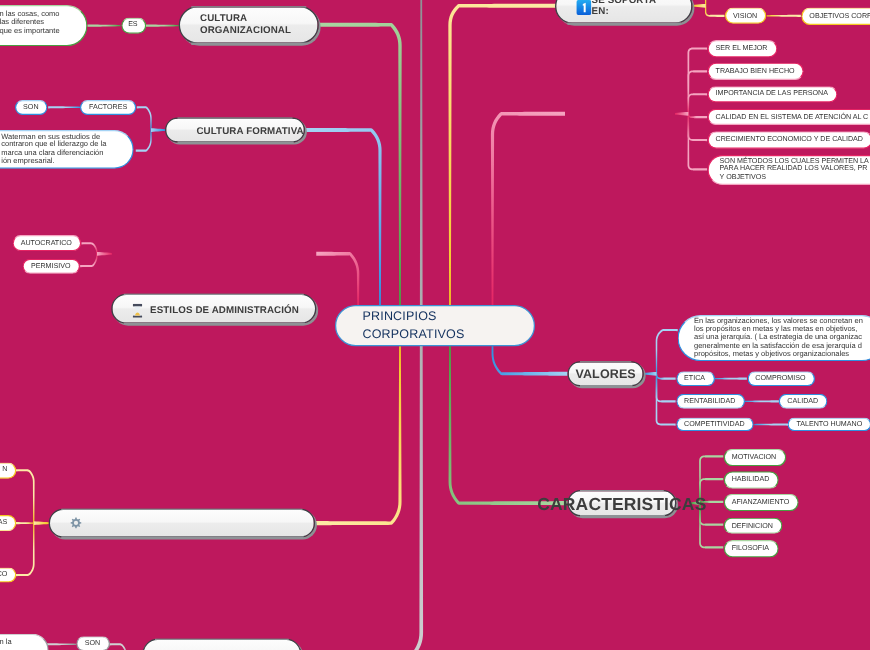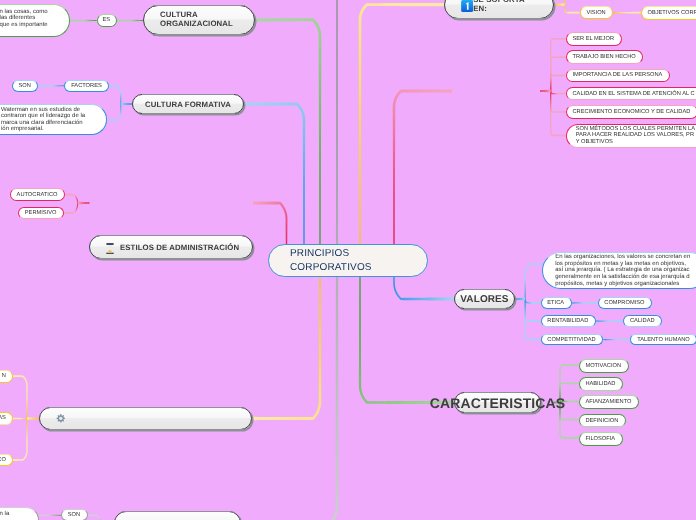--- a/index.html
+++ b/index.html
@@ -1,19 +1,19 @@
 <!DOCTYPE html>
 <html><head>
 <meta charset="utf-8">
 <title>PRINCIPIOS CORPORATIVOS</title>
 <style>
 html,body{margin:0;padding:0;background:#ffffff;}
 body{width:696px;height:520px;overflow:hidden;font-family:"Liberation Sans",sans-serif;
      -webkit-font-smoothing:antialiased;text-rendering:geometricPrecision;}
-#stage{position:relative;width:696px;height:520px;overflow:hidden;background:#f0abfc;}
+#stage{position:relative;width:696px;height:520px;overflow:hidden;background:#be185d;}
 #links{position:absolute;left:0;top:0;width:696px;height:520px;}
 .node{position:absolute;box-sizing:border-box;}
 .main,.center,.leaf{position:absolute;}
 .main{border-radius:999px;border:1px solid #3c4246;
       background:linear-gradient(to bottom,#fdfdfd 0%,#f7f7f7 45%,#ececec 51%,#e6e6e6 100%);
       box-shadow:1.5px 1.5px 0 0 #8d9194;color:#3d3d3d;font-weight:bold;
       display:flex;align-items:center;white-space:pre;}
 .main::before,.main::after{content:"";position:absolute;pointer-events:none;background:#8e9296;}
 .main::before{left:9px;right:9px;height:1.2px;top:-1.1px;}
 .main::after{left:9px;right:8px;height:2.1px;bottom:-2.1px;}
@@ -314,21 +314,21 @@
         <path d="M61.00 514.90 L59.07 514.87 L57.14 514.84 L55.21 514.81 L53.29 514.79 L51.36 514.76 L49.43 514.73 L47.50 514.70 L45.57 514.67 L43.64 514.64 L41.71 514.61 L39.79 514.59 L37.86 514.56 L35.93 514.53 L34.00 514.50 L34.00 516.30 L35.93 516.27 L37.86 516.24 L39.79 516.21 L41.71 516.19 L43.64 516.16 L45.57 516.13 L47.50 516.10 L49.43 516.07 L51.36 516.04 L53.29 516.01 L55.21 515.99 L57.14 515.96 L59.07 515.93 L61.00 515.90 Z" fill="url(#lg46)" stroke="none"></path>
         <path d="M101.50 528.00 L101.52 526.25 L101.53 524.49 L101.50 523.35 L101.37 522.22 L101.15 521.13 L100.82 520.07 L100.40 519.04 L99.88 518.04 L99.26 517.09 L98.57 516.19 L98.54 516.13 L98.50 516.06 L98.23 515.75 L97.91 515.46 L97.56 515.20 L97.19 514.99 L96.79 514.82 L96.37 514.69 L95.93 514.61 L95.49 514.57 L93.51 514.55 L91.54 514.53 L89.57 514.52 L87.60 514.50 L87.60 516.30 L89.57 516.28 L91.54 516.27 L93.51 516.25 L95.48 516.23 L95.77 516.23 L96.05 516.25 L96.31 516.31 L96.55 516.38 L96.79 516.49 L97.02 516.63 L97.25 516.80 L97.49 517.03 L97.51 517.02 L97.53 517.02 L98.21 517.85 L98.80 518.70 L99.29 519.58 L99.70 520.49 L100.02 521.43 L100.26 522.42 L100.41 523.44 L100.47 524.51 L100.48 526.25 L100.50 528.00 Z" fill="url(#lg47)" stroke="none"></path>
         <path d="M336.30 -10.00 L336.30 -8.00 L336.29 -6.00 L336.29 -4.00 L336.29 -2.00 L336.29 0.00 L336.28 2.00 L336.28 4.00 L336.28 6.00 L336.27 8.00 L336.27 10.00 L336.27 12.00 L336.26 14.00 L336.26 16.00 L336.26 18.00 L336.26 20.00 L336.25 22.00 L336.25 24.00 L336.25 26.00 L336.24 28.00 L336.24 30.00 L336.24 32.00 L336.23 34.00 L336.23 36.00 L336.23 38.00 L336.23 40.00 L336.22 42.00 L336.22 44.00 L336.22 46.00 L336.21 48.00 L336.21 50.00 L336.21 52.00 L336.20 54.00 L336.20 56.00 L336.20 58.00 L336.20 60.00 L336.19 62.00 L336.19 64.00 L336.19 66.00 L336.18 68.00 L336.18 70.00 L336.18 72.00 L336.18 74.00 L336.17 76.00 L336.17 78.00 L336.17 80.00 L336.16 82.00 L336.16 84.00 L336.16 86.00 L336.15 88.00 L336.15 90.00 L336.15 92.00 L336.15 94.00 L336.14 96.00 L336.14 98.00 L336.14 100.00 L336.13 102.00 L336.13 104.00 L336.13 106.00 L336.12 108.00 L336.12 110.00 L336.12 112.00 L336.12 114.00 L336.11 116.00 L336.11 118.00 L336.11 120.00 L336.10 122.00 L336.10 124.00 L336.10 126.00 L336.10 128.00 L336.09 130.00 L336.09 132.00 L336.09 134.00 L336.08 136.00 L336.08 138.00 L336.08 140.00 L336.07 142.00 L336.07 144.00 L336.07 146.00 L336.07 148.00 L336.06 150.00 L336.06 152.00 L336.06 154.00 L336.05 156.00 L336.05 158.00 L336.05 160.00 L336.04 162.00 L336.04 164.00 L336.04 166.00 L336.04 168.00 L336.03 170.00 L336.03 172.00 L336.03 174.00 L336.02 176.00 L336.02 178.00 L336.02 180.00 L336.01 182.00 L336.01 184.00 L336.01 186.00 L336.01 188.00 L336.00 190.00 L336.00 192.00 L336.00 194.00 L335.99 196.00 L335.99 198.00 L335.99 200.00 L335.99 202.00 L335.98 204.00 L335.98 206.00 L335.98 208.00 L335.97 210.00 L335.97 212.00 L335.97 214.00 L335.96 216.00 L335.96 218.00 L335.96 220.00 L335.96 222.00 L335.95 224.00 L335.95 226.00 L335.95 228.00 L335.94 230.00 L335.94 232.00 L335.94 234.00 L335.93 236.00 L335.93 238.00 L335.93 240.00 L335.93 242.00 L335.92 244.00 L335.92 246.00 L335.92 248.00 L335.91 250.00 L335.91 252.00 L335.91 254.00 L335.91 256.00 L335.90 258.00 L335.90 260.00 L335.90 262.00 L335.89 264.00 L335.89 266.00 L335.89 268.00 L335.88 270.00 L335.88 272.00 L335.88 274.00 L335.88 276.00 L335.87 278.00 L335.87 280.00 L335.87 282.00 L335.86 284.00 L335.86 286.00 L335.86 288.00 L335.85 290.00 L335.85 292.00 L335.85 294.00 L335.85 296.00 L335.84 298.00 L335.84 300.00 L335.84 302.00 L335.83 304.00 L335.83 306.00 L335.83 308.00 L335.82 310.00 L335.82 312.00 L335.82 314.00 L335.82 316.00 L335.81 318.00 L335.81 320.00 L335.81 322.00 L335.80 324.00 L335.80 326.00 L335.80 328.00 L335.80 330.00 L335.79 332.00 L335.79 334.00 L335.79 336.00 L335.78 338.00 L335.78 340.00 L335.78 342.00 L335.77 344.00 L335.77 346.00 L335.77 348.00 L335.77 350.00 L335.76 352.00 L335.76 354.00 L335.76 356.00 L335.75 358.00 L335.75 360.00 L335.75 362.00 L335.74 364.00 L335.74 366.00 L335.74 368.00 L335.74 370.00 L335.73 372.00 L335.73 374.00 L335.73 376.00 L335.72 378.00 L335.72 380.00 L335.72 382.00 L335.72 384.00 L335.71 386.00 L335.71 388.00 L335.71 390.00 L335.70 392.00 L335.70 394.00 L335.70 396.00 L335.69 398.00 L335.69 400.00 L335.69 402.00 L335.69 404.00 L335.68 406.00 L335.68 408.00 L335.68 410.00 L335.67 412.00 L335.67 414.00 L335.67 416.00 L335.66 418.00 L335.66 420.00 L335.66 422.00 L335.66 424.00 L335.65 426.00 L335.65 428.00 L335.65 430.00 L335.64 432.00 L335.64 434.00 L335.64 436.00 L335.63 438.00 L335.63 440.00 L335.63 442.00 L335.63 444.00 L335.62 446.00 L335.62 448.00 L335.62 450.00 L335.61 452.00 L335.61 454.00 L335.61 456.00 L335.61 458.00 L335.60 460.00 L335.60 462.00 L335.60 464.00 L335.59 466.00 L335.59 468.00 L335.59 470.00 L335.58 472.00 L335.58 474.00 L335.58 476.00 L335.58 478.00 L335.57 480.00 L335.57 482.00 L335.57 484.00 L335.56 486.00 L335.56 488.00 L335.56 490.00 L335.55 492.00 L335.55 494.00 L335.55 496.00 L335.55 498.00 L335.54 500.00 L335.54 502.00 L335.54 504.00 L335.53 505.97 L335.43 508.34 L335.14 510.59 L334.65 512.76 L333.97 514.86 L333.10 516.89 L332.03 518.84 L330.76 520.72 L329.25 522.59 L329.28 522.55 L329.31 522.52 L329.27 522.56 L329.28 522.55 L329.30 522.53 L329.33 522.51 L329.36 522.50 L329.38 522.49 L329.40 522.48 L329.40 522.48 L327.39 522.48 L325.38 522.47 L323.37 522.47 L321.36 522.47 L319.36 522.47 L317.35 522.46 L315.34 522.46 L313.33 522.46 L311.32 522.45 L309.31 522.45 L307.30 522.45 L305.29 522.45 L303.28 522.44 L301.27 522.44 L299.26 522.44 L297.26 522.43 L295.25 522.43 L293.24 522.43 L291.23 522.42 L289.22 522.42 L287.21 522.42 L285.20 522.42 L283.19 522.41 L281.18 522.41 L279.17 522.41 L277.16 522.40 L275.16 522.40 L273.15 522.40 L271.14 522.39 L269.13 522.39 L267.12 522.39 L265.11 522.39 L263.10 522.38 L261.09 522.38 L259.08 522.38 L257.07 522.37 L255.06 522.37 L253.05 522.37 L251.05 522.36 L249.04 522.36 L247.03 522.36 L245.02 522.36 L243.01 522.35 L241.00 522.35 L241.00 525.65 L243.01 525.65 L245.02 525.64 L247.03 525.64 L249.04 525.64 L251.05 525.64 L253.05 525.63 L255.06 525.63 L257.07 525.63 L259.08 525.62 L261.09 525.62 L263.10 525.62 L265.11 525.61 L267.12 525.61 L269.13 525.61 L271.14 525.61 L273.15 525.60 L275.16 525.60 L277.16 525.60 L279.17 525.59 L281.18 525.59 L283.19 525.59 L285.20 525.58 L287.21 525.58 L289.22 525.58 L291.23 525.58 L293.24 525.57 L295.25 525.57 L297.26 525.57 L299.26 525.56 L301.27 525.56 L303.28 525.56 L305.29 525.55 L307.30 525.55 L309.31 525.55 L311.32 525.55 L313.33 525.54 L315.34 525.54 L317.35 525.54 L319.36 525.53 L321.36 525.53 L323.37 525.53 L325.38 525.53 L327.39 525.52 L329.41 525.52 L329.70 525.50 L329.99 525.45 L330.29 525.37 L330.57 525.26 L330.84 525.12 L331.09 524.94 L331.32 524.75 L331.48 524.58 L331.53 524.52 L331.58 524.46 L333.16 522.49 L334.56 520.38 L335.76 518.18 L336.74 515.90 L337.50 513.54 L338.04 511.10 L338.36 508.59 L338.47 506.03 L338.46 504.00 L338.46 502.00 L338.46 500.00 L338.45 498.00 L338.45 496.00 L338.45 494.00 L338.45 492.00 L338.44 490.00 L338.44 488.00 L338.44 486.00 L338.43 484.00 L338.43 482.00 L338.43 480.00 L338.42 478.00 L338.42 476.00 L338.42 474.00 L338.42 472.00 L338.41 470.00 L338.41 468.00 L338.41 466.00 L338.40 464.00 L338.40 462.00 L338.40 460.00 L338.39 458.00 L338.39 456.00 L338.39 454.00 L338.39 452.00 L338.38 450.00 L338.38 448.00 L338.38 446.00 L338.37 444.00 L338.37 442.00 L338.37 440.00 L338.37 438.00 L338.36 436.00 L338.36 434.00 L338.36 432.00 L338.35 430.00 L338.35 428.00 L338.35 426.00 L338.34 424.00 L338.34 422.00 L338.34 420.00 L338.34 418.00 L338.33 416.00 L338.33 414.00 L338.33 412.00 L338.32 410.00 L338.32 408.00 L338.32 406.00 L338.31 404.00 L338.31 402.00 L338.31 400.00 L338.31 398.00 L338.30 396.00 L338.30 394.00 L338.30 392.00 L338.29 390.00 L338.29 388.00 L338.29 386.00 L338.28 384.00 L338.28 382.00 L338.28 380.00 L338.28 378.00 L338.27 376.00 L338.27 374.00 L338.27 372.00 L338.26 370.00 L338.26 368.00 L338.26 366.00 L338.26 364.00 L338.25 362.00 L338.25 360.00 L338.25 358.00 L338.24 356.00 L338.24 354.00 L338.24 352.00 L338.23 350.00 L338.23 348.00 L338.23 346.00 L338.23 344.00 L338.22 342.00 L338.22 340.00 L338.22 338.00 L338.21 336.00 L338.21 334.00 L338.21 332.00 L338.20 330.00 L338.20 328.00 L338.20 326.00 L338.20 324.00 L338.19 322.00 L338.19 320.00 L338.19 318.00 L338.18 316.00 L338.18 314.00 L338.18 312.00 L338.18 310.00 L338.17 308.00 L338.17 306.00 L338.17 304.00 L338.16 302.00 L338.16 300.00 L338.16 298.00 L338.15 296.00 L338.15 294.00 L338.15 292.00 L338.15 290.00 L338.14 288.00 L338.14 286.00 L338.14 284.00 L338.13 282.00 L338.13 280.00 L338.13 278.00 L338.12 276.00 L338.12 274.00 L338.12 272.00 L338.12 270.00 L338.11 268.00 L338.11 266.00 L338.11 264.00 L338.10 262.00 L338.10 260.00 L338.10 258.00 L338.09 256.00 L338.09 254.00 L338.09 252.00 L338.09 250.00 L338.08 248.00 L338.08 246.00 L338.08 244.00 L338.07 242.00 L338.07 240.00 L338.07 238.00 L338.07 236.00 L338.06 234.00 L338.06 232.00 L338.06 230.00 L338.05 228.00 L338.05 226.00 L338.05 224.00 L338.04 222.00 L338.04 220.00 L338.04 218.00 L338.04 216.00 L338.03 214.00 L338.03 212.00 L338.03 210.00 L338.02 208.00 L338.02 206.00 L338.02 204.00 L338.01 202.00 L338.01 200.00 L338.01 198.00 L338.01 196.00 L338.00 194.00 L338.00 192.00 L338.00 190.00 L337.99 188.00 L337.99 186.00 L337.99 184.00 L337.99 182.00 L337.98 180.00 L337.98 178.00 L337.98 176.00 L337.97 174.00 L337.97 172.00 L337.97 170.00 L337.96 168.00 L337.96 166.00 L337.96 164.00 L337.96 162.00 L337.95 160.00 L337.95 158.00 L337.95 156.00 L337.94 154.00 L337.94 152.00 L337.94 150.00 L337.93 148.00 L337.93 146.00 L337.93 144.00 L337.93 142.00 L337.92 140.00 L337.92 138.00 L337.92 136.00 L337.91 134.00 L337.91 132.00 L337.91 130.00 L337.90 128.00 L337.90 126.00 L337.90 124.00 L337.90 122.00 L337.89 120.00 L337.89 118.00 L337.89 116.00 L337.88 114.00 L337.88 112.00 L337.88 110.00 L337.88 108.00 L337.87 106.00 L337.87 104.00 L337.87 102.00 L337.86 100.00 L337.86 98.00 L337.86 96.00 L337.85 94.00 L337.85 92.00 L337.85 90.00 L337.85 88.00 L337.84 86.00 L337.84 84.00 L337.84 82.00 L337.83 80.00 L337.83 78.00 L337.83 76.00 L337.82 74.00 L337.82 72.00 L337.82 70.00 L337.82 68.00 L337.81 66.00 L337.81 64.00 L337.81 62.00 L337.80 60.00 L337.80 58.00 L337.80 56.00 L337.80 54.00 L337.79 52.00 L337.79 50.00 L337.79 48.00 L337.78 46.00 L337.78 44.00 L337.78 42.00 L337.77 40.00 L337.77 38.00 L337.77 36.00 L337.77 34.00 L337.76 32.00 L337.76 30.00 L337.76 28.00 L337.75 26.00 L337.75 24.00 L337.75 22.00 L337.74 20.00 L337.74 18.00 L337.74 16.00 L337.74 14.00 L337.73 12.00 L337.73 10.00 L337.73 8.00 L337.72 6.00 L337.72 4.00 L337.72 2.00 L337.71 0.00 L337.71 -2.00 L337.71 -4.00 L337.71 -6.00 L337.70 -8.00 L337.70 -10.00 Z" fill="url(#lg48)" stroke="none"></path>
       </g>
   </svg>
 
   <div class="node main" style="left:143px;top:5px;width:112px;height:30px;font-size:7.8px;line-height:8.6px;letter-spacing:.1px;padding-left:16px;">
     <span><span>CULTURA</span><br><span>ORGANIZACIONAL</span></span>
   </div>
 
-  <div class="node main" style="left:132px;top:94px;width:112px;height:20px;font-size:7.8px;letter-spacing:.1px;justify-content:center;">
+  <div class="node main" style="left:132px;top:94px;width:112px;height:20px;font-size:7.8px;letter-spacing:.1px;justify-content:flex-end;">
     <span>CULTURA FORMATIVA</span>
   </div>
 
   <div class="node main" style="left:89px;top:191px;width:164px;height:24px;font-size:7.8px;letter-spacing:.1px;padding-left:30px;margin-top:44px;">
     <span class="icon" style="left:16.3px;top:6.5px;width:8px;height:11.5px;">
       <svg viewBox="0 0 16 23" width="8" height="11.5" xmlns="http://www.w3.org/2000/svg">
         <rect x="0.5" y="0" width="15" height="4.2" rx="1.6" fill="#454b5c"></rect>
         <rect x="0.5" y="18.8" width="15" height="4.2" rx="1.6" fill="#454b5c"></rect>
         <path d="M2.6 4.2 H13.4 L9.3 11.5 L13.4 18.8 H2.6 L6.7 11.5 Z" fill="#e7eef3"></path>
         <path d="M4.0 18.8 H12.0 C11.4 15.6 9.9 14.0 8.0 14.0 C6.1 14.0 4.6 15.6 4.0 18.8 Z" fill="#f0c04a"></path>

